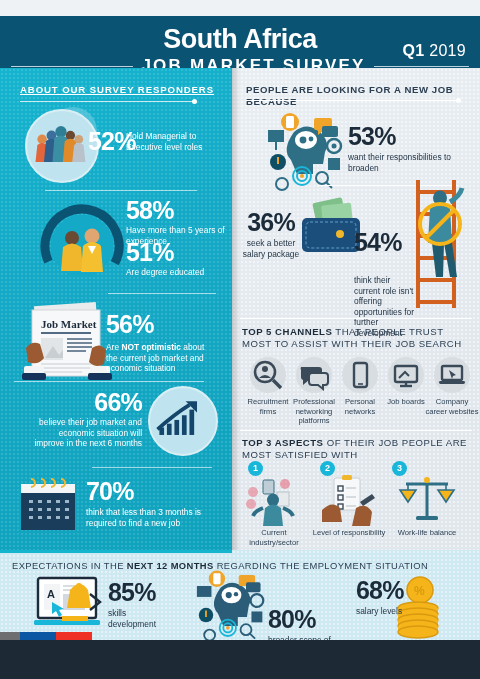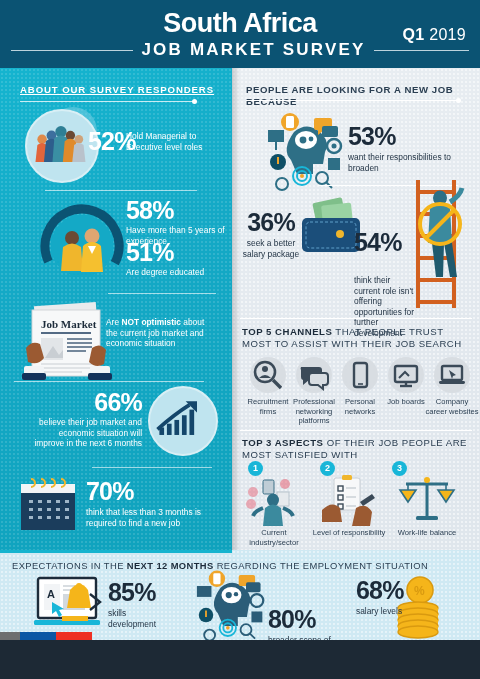--- a/index.html
+++ b/index.html
@@ -1,20 +1,20 @@
 <!DOCTYPE html>
 <html><head>
 <meta charset="utf-8">
 <style>
   html,body{margin:0;padding:0;background:#fff;}
   body{width:480px;height:679px;font-family:"Liberation Sans",sans-serif;overflow:hidden;}
   .page{position:relative;width:480px;height:679px;background:#eef2f5;overflow:hidden;}
 
   
-  .header{position:absolute;left:0;top:0;width:480px;height:68px;background:#0b5373;}
+  .header{position:absolute;left:0;top:16px;width:480px;height:68px;background:#0b5373;}
   .hdr-title{position:absolute;left:0;top:8px;width:480px;text-align:center;color:#fff;
     font-size:27px;font-weight:bold;letter-spacing:-0.5px;line-height:30px;}
   .hdr-sub-wrap{position:absolute;left:0;top:40px;width:480px;display:flex;align-items:center;
     justify-content:center;gap:8px;}
   .hdr-rule{height:1px;background:#bcd3dd;width:122px;}
   .hdr-rule.r{width:95px;}
   .hdr-sub{color:#fff;font-size:17px;font-weight:bold;letter-spacing:2.2px;white-space:nowrap;}
   .hdr-q{position:absolute;right:14px;top:26px;color:#fff;font-size:16px;letter-spacing:.3px;}
   .hdr-q b{font-weight:bold;}
 
@@ -169,20 +169,21 @@
       </g>
       <path d="M12 48 q6 -8 14 -4 l4 14 q-6 8 -16 4 z" fill="#9b5a32"></path>
       <path d="M78 48 q8 -6 14 2 l-2 14 q-8 5 -15 -2 z" fill="#9b5a32"></path>
       <rect x="10" y="66" width="20" height="9" rx="2" fill="#f2f4f6"></rect>
       <rect x="76" y="66" width="20" height="9" rx="2" fill="#f2f4f6"></rect>
       <rect x="8" y="73" width="24" height="7" rx="2" fill="#14325a"></rect>
       <rect x="74" y="73" width="24" height="7" rx="2" fill="#14325a"></rect>
     </svg>
   </div>
   <div class="stat" style="left:106px;top:312px;">
+    <div class="pct w">56%</div>
     <div class="cap w" style="width:108px;margin-top:5px;">
       <span>Are </span><b>NOT optimistic</b><span> about the current job market and economic situation</span>
     </div>
   </div>
 
   <div class="divider" style="left:14px;top:381px;width:190px;"></div>
 
   <div class="circ" style="left:148px;top:386px;width:66px;height:66px;background:#bfe4ef;border:2px solid #d9eff5;">
     <svg viewBox="0 0 66 66" width="62" height="62" style="position:absolute;left:0;top:0;">
       <g fill="#14466b">

